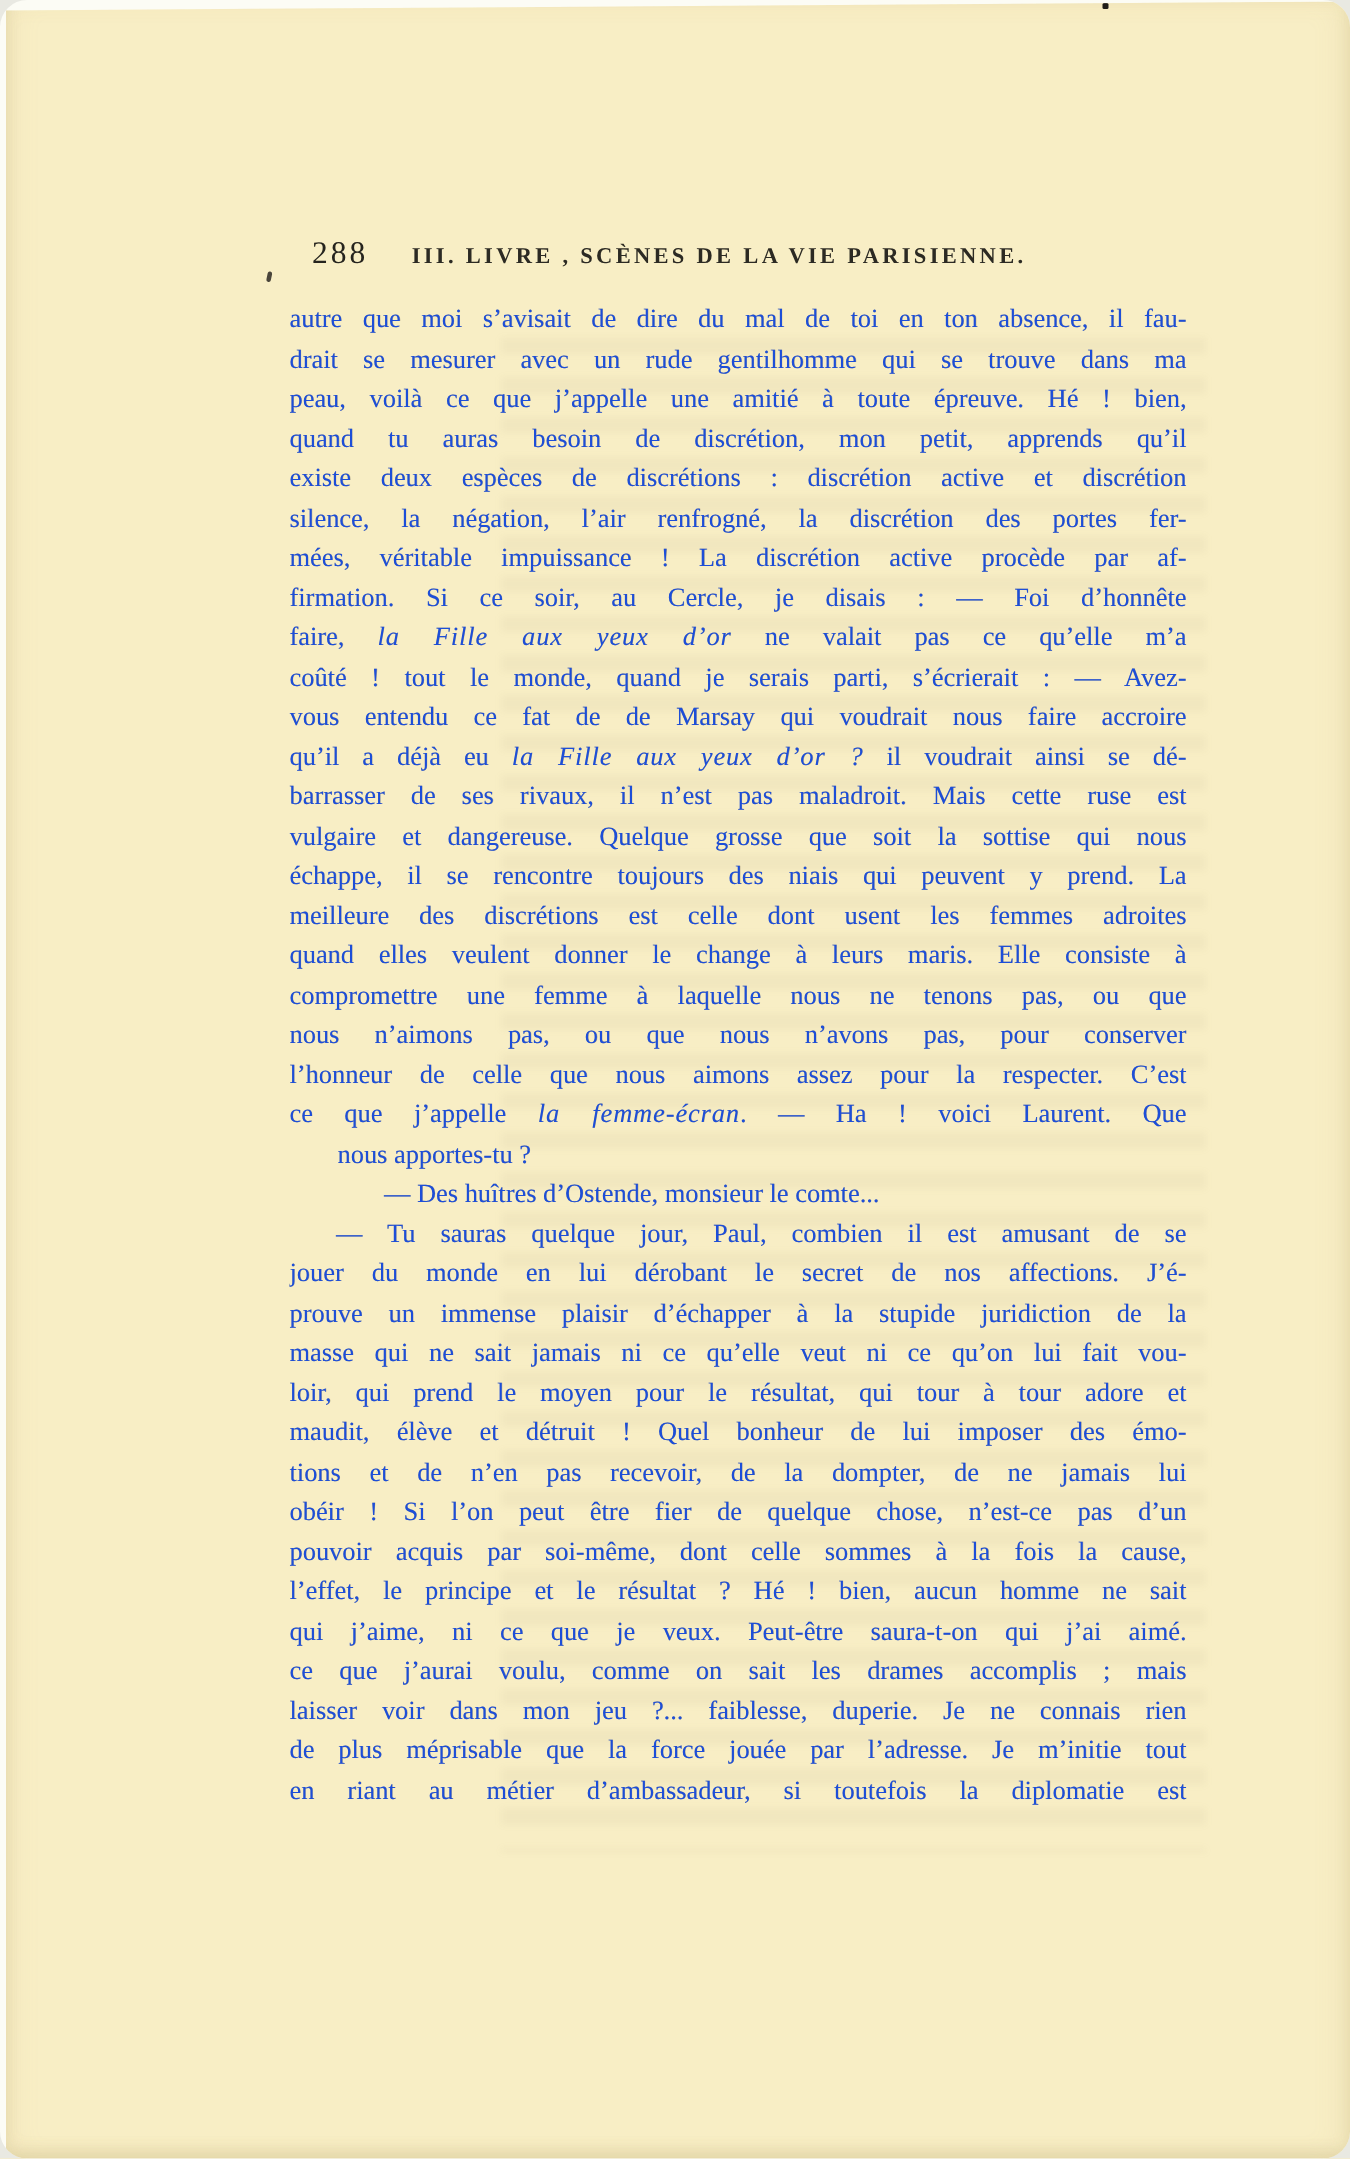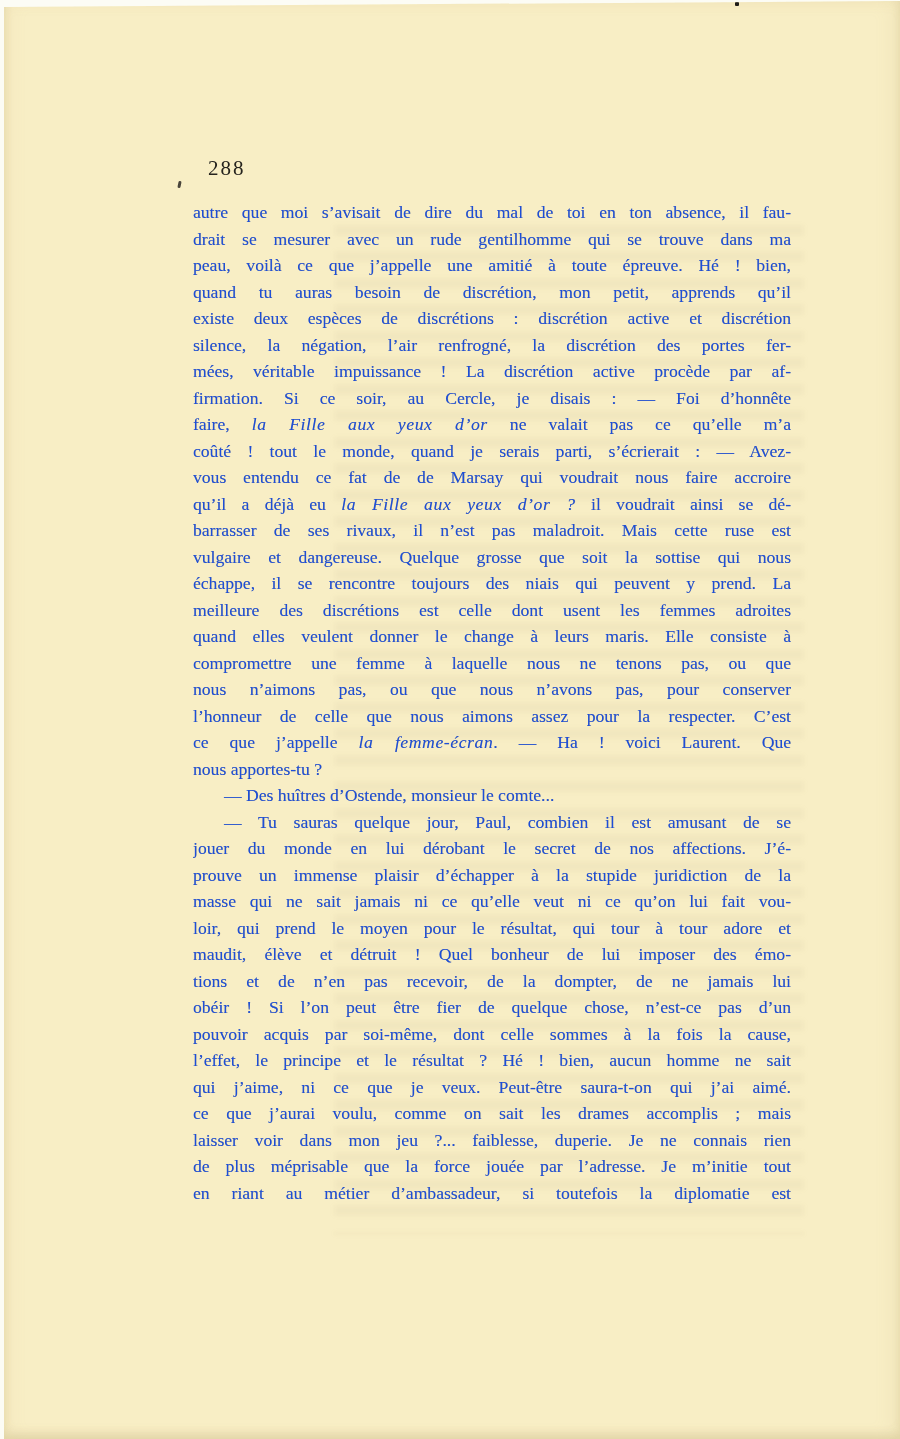--- a/index.html
+++ b/index.html
@@ -5,20 +5,21 @@
   html, body { margin: 0; padding: 0; }
   body { background: #e9e9e2; }
 
   .screen {
     position: relative;
     width: 900px;
     height: 1439px;
     background: #fcfcf5;           
     overflow: hidden;
     font-family: "Liberation Serif", "DejaVu Serif", serif;
+    border-radius: 18px;
   }
 
   .paper {
     position: absolute;
     left: 4px; top: 0; right: 0; bottom: 0;
     background: #f8eec5;
     clip-path: polygon(0 7px, 100% 1px, 100% 100%, 0 100%);
     box-shadow: inset -8px 0 18px rgba(190,170,110,0.10),
                 inset 0 -5px 10px rgba(175,155,95,0.22),
                 inset 8px 0 16px rgba(200,182,125,0.08);
@@ -78,40 +79,41 @@
     text-shadow: 0.2px 0.2px 0 rgba(44,41,33,0.30);
   }
   .line {
     height: 26.5px;
     line-height: 26.5px;
     text-align: justify;
     text-align-last: justify;
     white-space: normal;
     overflow: hidden;
   }
-  .line.no-just { text-align-last: left; }
+  .line.no-just { text-align-last: left; margin-left: 32px; }
   .line.indent { text-indent: 31px; }
   .line em {
     font-style: italic;
     letter-spacing: 0.6px;
   }
 </style>
 </head>
 <body>
 
 <div class="screen">
   <div class="paper">
 
     <div class="show-through"></div>
 
     <div class="speck-top"></div>
     <div class="speck-margin"></div>
 
     <div class="header">
       <span class="pagenum">288</span>
+      <span class="header-title">III. LIVRE , SCÈNES DE LA VIE PARISIENNE.</span>
     </div>
 
     <div class="body-text">
         <div class="line"><span>autre que moi s’avisait de dire du mal de toi en ton absence, il fau-</span></div>
         <div class="line"><span>drait se mesurer avec un rude gentilhomme qui se trouve dans ma</span></div>
         <div class="line"><span>peau, voilà ce que j’appelle une amitié à toute épreuve. Hé ! bien,</span></div>
         <div class="line"><span>quand tu auras besoin de discrétion, mon petit, apprends qu’il</span></div>
         <div class="line"><span>existe deux espèces de discrétions : discrétion active et discrétion</span></div>
         <div class="line"><span>silence, la négation, l’air renfrogné, la discrétion des portes fer-</span></div>
         <div class="line"><span>mées, véritable impuissance ! La discrétion active procède par af-</span></div>

